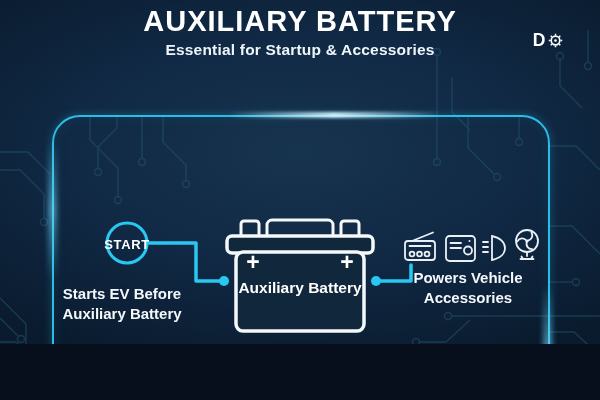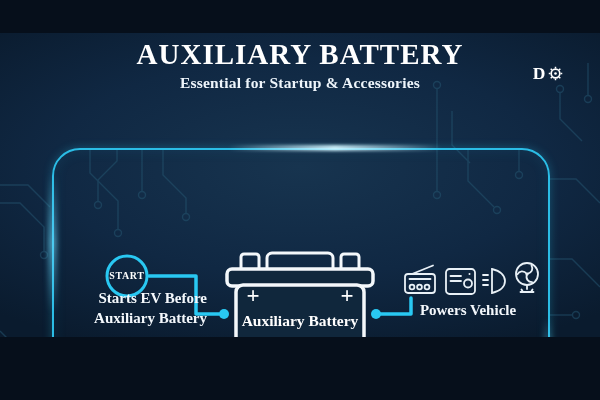--- a/index.html
+++ b/index.html
@@ -1,20 +1,19 @@
 <!DOCTYPE html>
 <html><head>
 <meta charset="utf-8">
 <style>
   html,body{margin:0;padding:0;background:#060f1b;}
   #canvas{
-    position:relative;width:600px;height:304px;overflow:hidden;
-    font-family:Liberation Serif, serif;
+    position:relative;width:600px;height:344px;overflow:hidden;
+    font-family:Liberation Sans, sans-serif;
     background:radial-gradient(ellipse 75% 65% at 50% 44%, #17344f 0%, #102843 55%, #0a1b2e 100%);
-    margin-top:33px;
   }
   .abs{position:absolute;}
   svg{display:block;}
 
   
   .title{
     left:0;top:5px;width:100%;text-align:center;
     color:#ffffff;font-size:29px;font-weight:bold;letter-spacing:1px;
   }
   .subtitle{
@@ -45,26 +44,26 @@
   }
   .glow-right{
     left:543px;top:285px;width:9px;height:120px;
     background:linear-gradient(180deg, rgba(80,200,240,0) 0%, rgba(110,215,250,0.55) 50%, rgba(80,200,240,0) 100%);
     filter:blur(2.5px);
   }
 
   
   .start-label{
     left:100px;top:237px;width:54px;text-align:center;
-    color:#ffffff;font-size:10px;font-weight:bold;letter-spacing:0.6px;
+    color:#ffffff;font-size:13px;font-weight:bold;letter-spacing:0.6px;
   }
   .caption{
     color:#f4f8fc;font-size:15px;font-weight:bold;line-height:1.33;text-align:center;
   }
-  .caption-left{left:37px;top:256px;width:170px;text-align:right;}
+  .caption-left{left:37px;top:284px;width:170px;}
   .caption-right{left:387px;top:268px;width:162px;}
   .battery-plus{
     color:#ffffff;font-size:23px;font-weight:bold;width:22px;text-align:center;top:251px;line-height:1;
   }
   .plus-left{left:242px;}
   .plus-right{left:336px;}
   .battery-label{
     left:236px;top:277px;width:128px;text-align:center;
     color:#ffffff;font-size:15.5px;font-weight:bold;line-height:1.42;
   }
@@ -225,15 +224,16 @@
         <path d="M15,13 C20,12 21.5,8 19.5,4.5" transform="rotate(240 15 13)"></path>
         <path d="M15,24 V28"></path>
         <path d="M11,31 L9.5,28.5 M19,31 L20.5,28.5"></path>
         <path d="M8.5,31 H21.5"></path>
       </svg>
     </span>
   </div>
 
   <div class="abs caption caption-right">
     <div>Powers Vehicle</div>
+    <div>Accessories</div>
   </div>
 
 </div>
 
 </body></html>

